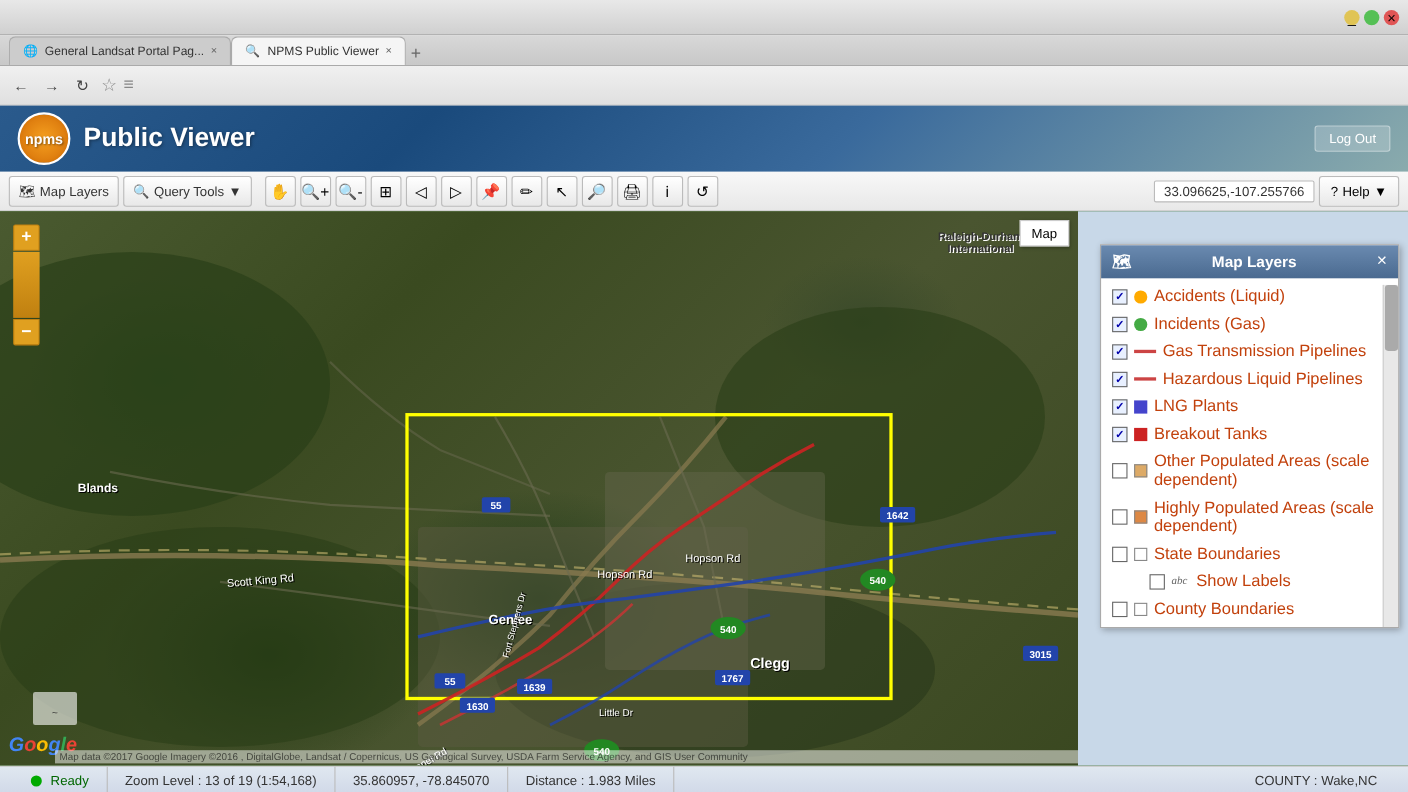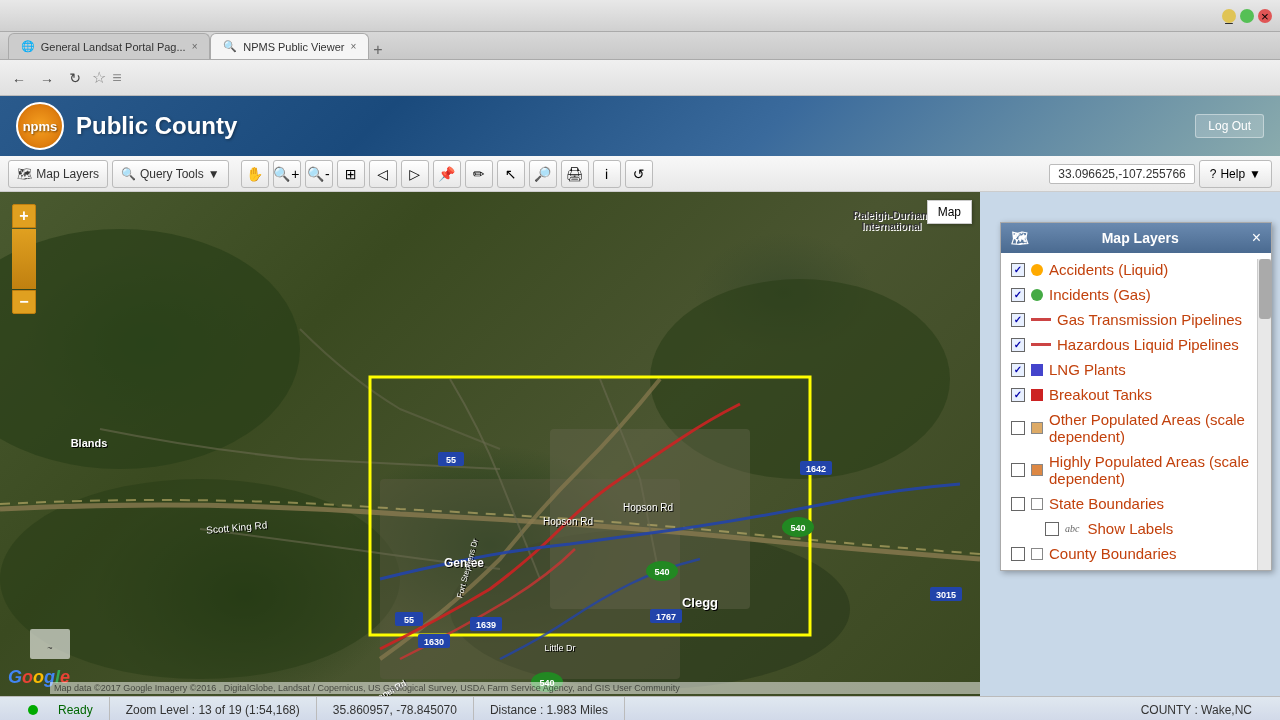--- a/index.html
+++ b/index.html
@@ -381,21 +381,21 @@
       color: #333;
     }
     .status-item {
       padding: 0 16px;
       border-right: 1px solid #bbb;
       height: 100%;
       display: flex;
       align-items: center;
     }
     .status-item:last-child { border-right: none; }
-    .status-ready { color: #006600; display: flex; align-items: center; gap: 20px; }
+    .status-ready { color: #006600; display: flex; align-items: center; gap: 8px; }
     .ready-dot { width: 10px; height: 10px; background: #00aa00; border-radius: 50%; }
 
     
     .map-svg {
       position: absolute;
       top: 0; left: 0;
       width: 100%;
       height: 100%;
       pointer-events: none;
     }
@@ -430,21 +430,21 @@
   <button class="nav-btn">→</button>
   <button class="nav-btn">↻</button>
   <button class="star-btn">☆</button>
   <button class="star-btn">≡</button>
 </div>
 
 <div class="app-header">
   <div class="npms-logo">
     <span>npms</span>
   </div>
-  <span class="app-title">Public County</span>
+  <span class="app-title">Public Viewer</span>
   <button class="logout-btn">Log Out</button>
 </div>
 
 <div class="toolbar">
   <button class="toolbar-btn">
     <span>🗺</span>
     <span>Map Layers</span>
   </button>
   <button class="toolbar-btn">
     <span>🔍</span>

